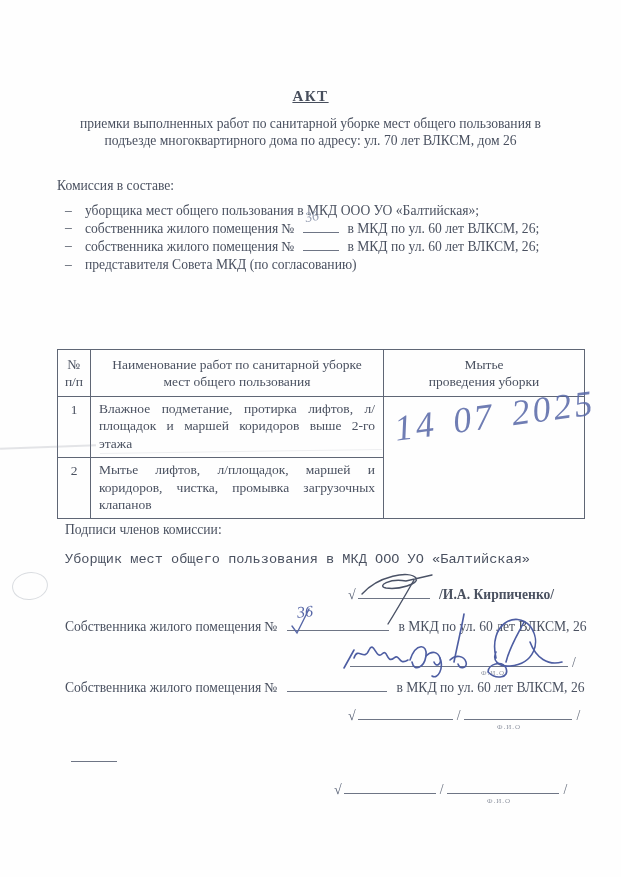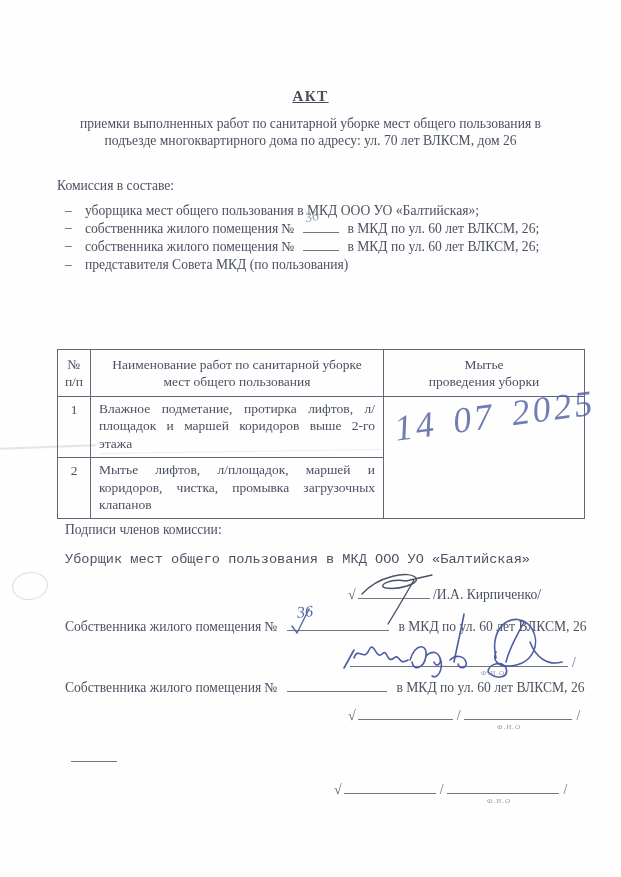--- a/index.html
+++ b/index.html
@@ -64,21 +64,21 @@
     <div class="mrow">
       <span class="dash">–</span>
       <span>
         <span>собственника жилого помещения №</span>
         <span class="blank" style="width:36px;margin:0 5px;"></span>
         <span>в МКД по ул. 60 лет ВЛКСМ, 26;</span>
       </span>
     </div>
     <div class="mrow">
       <span class="dash">–</span>
-      <span>представителя Совета МКД (по пользования)</span>
+      <span>представителя Совета МКД (по согласованию)</span>
     </div>
   </div>
 
 
   <table class="works abs" style="top:349px;left:57px;">
     <colgroup>
         <col style="width:33px">
         <col style="width:293px">
         <col style="width:201px">
       </colgroup>
@@ -104,21 +104,21 @@
     </table>
 
   <div class="abs hw hw-date" style="left:392px;top:408px;">14 07 2025</div>
 
   <div class="abs body-text" style="top:521px;left:65px;">Подписи членов комиссии:</div>
 
   <div class="abs body-text" style="top:551px;left:65px;font-family:Liberation Mono, monospace;">Уборщик мест общего пользования в МКД ООО УО «Балтийская»</div>
 
   <div class="abs sigrow" style="top:585px;left:348px;">
     <span class="check">√</span><span class="blank" style="width:72px;"></span>
-    <span style="">/И.А. Кирпиченко/</span>
+    <span style="margin-left:6px;font-weight:bold;">/И.А. Кирпиченко/</span>
   </div>
   <svg class="abs scribble" style="left:352px;top:566px;" width="95" height="62" viewBox="0 0 95 62">
     <g fill="none" stroke="#4a5266" stroke-width="1.4" stroke-linecap="round">
       <path d="M10,28 C26,10 58,4 64,12 C68,18 46,24 34,22 C24,20 38,12 54,15 L80,9"></path>
       <path d="M62,14 C54,28 46,42 36,58"></path>
     </g>
   </svg>
 
   <div class="abs sigrow" style="top:617px;left:65px;">
     <span>Собственника жилого помещения №</span>

